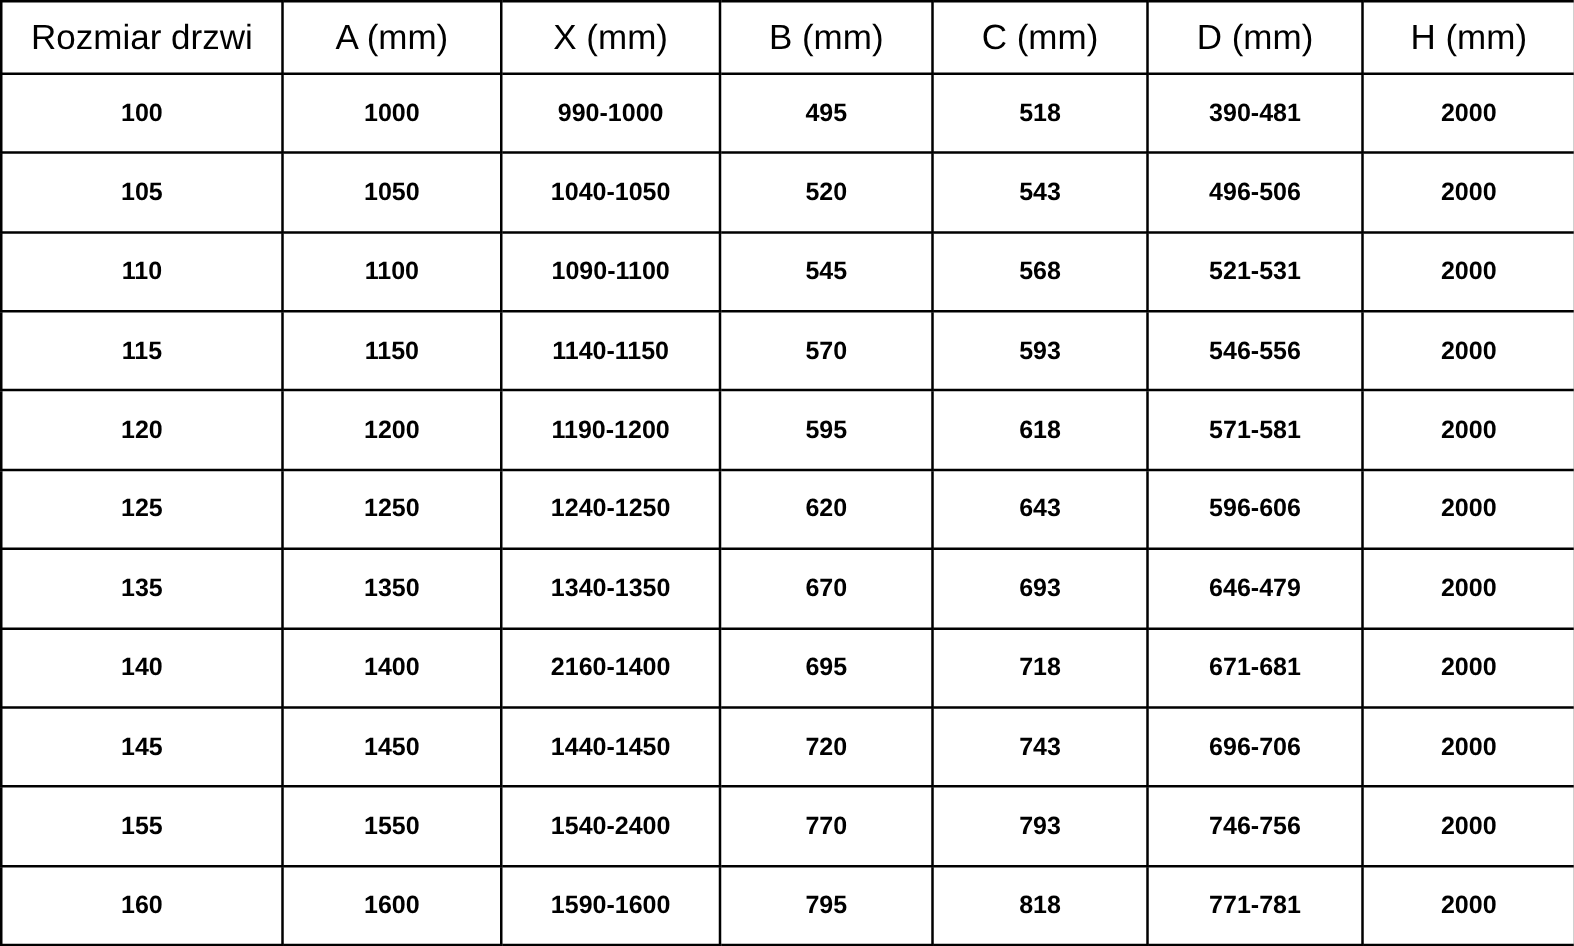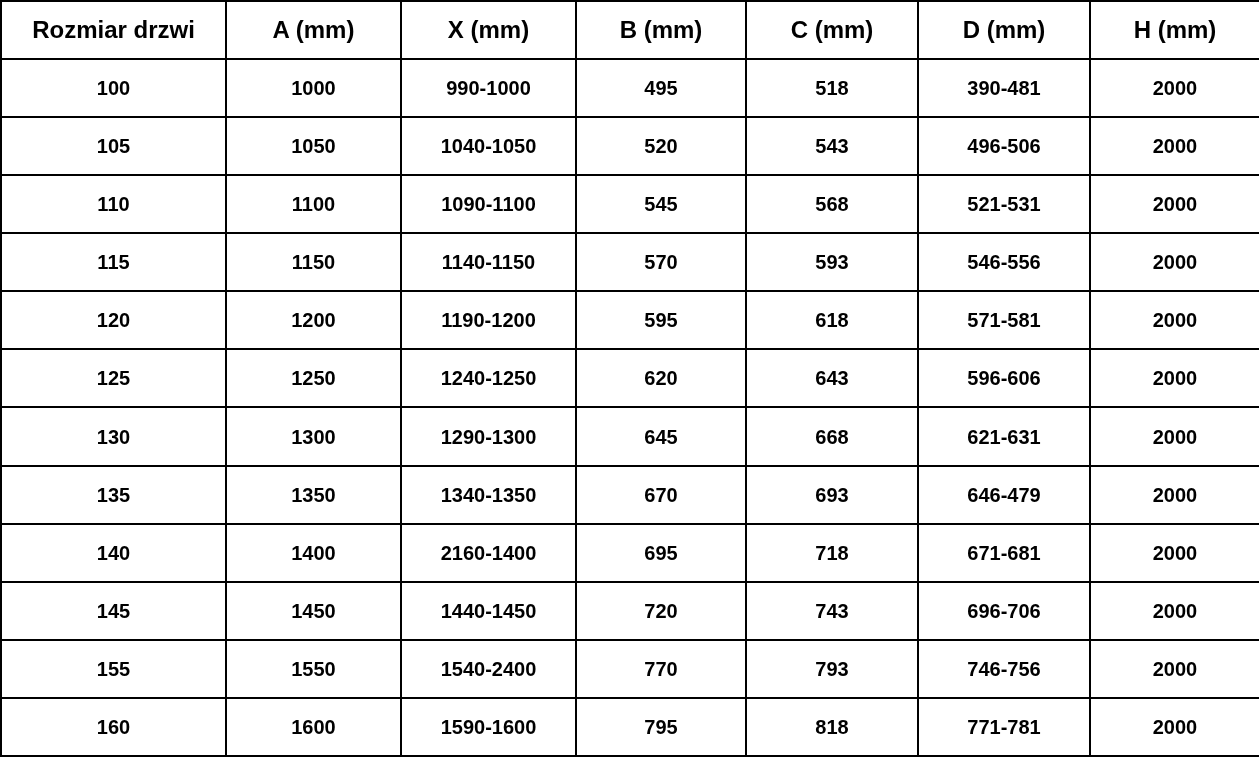--- a/index.html
+++ b/index.html
@@ -29,22 +29,22 @@
   table.spec-table td {
     border: 2px solid #000000;
     text-align: center;
     vertical-align: middle;
     font-size: 20px;
     font-weight: bold;
     padding: 0;
     line-height: 1.2;
   }
   table.spec-table thead th {
-    font-size: 24px;
-    font-weight: bold;
+    font-size: 28px;
+    font-weight: normal;
     height: 56px;
   }
   table.spec-table tbody td {
     height: 54px;
   }
   
   col.c0 { width: 225px; }
   col.c1 { width: 175px; }
   col.c2 { width: 175px; }
   col.c3 { width: 170px; }
@@ -126,29 +126,20 @@
       <tr>
         <td>125</td>
         <td>1250</td>
         <td>1240-1250</td>
         <td>620</td>
         <td>643</td>
         <td>596-606</td>
         <td>2000</td>
       </tr>
       <tr>
-        <td>130</td>
-        <td>1300</td>
-        <td>1290-1300</td>
-        <td>645</td>
-        <td>668</td>
-        <td>621-631</td>
-        <td>2000</td>
-      </tr>
-      <tr>
         <td>135</td>
         <td>1350</td>
         <td>1340-1350</td>
         <td>670</td>
         <td>693</td>
         <td>646-479</td>
         <td>2000</td>
       </tr>
       <tr>
         <td>140</td>

